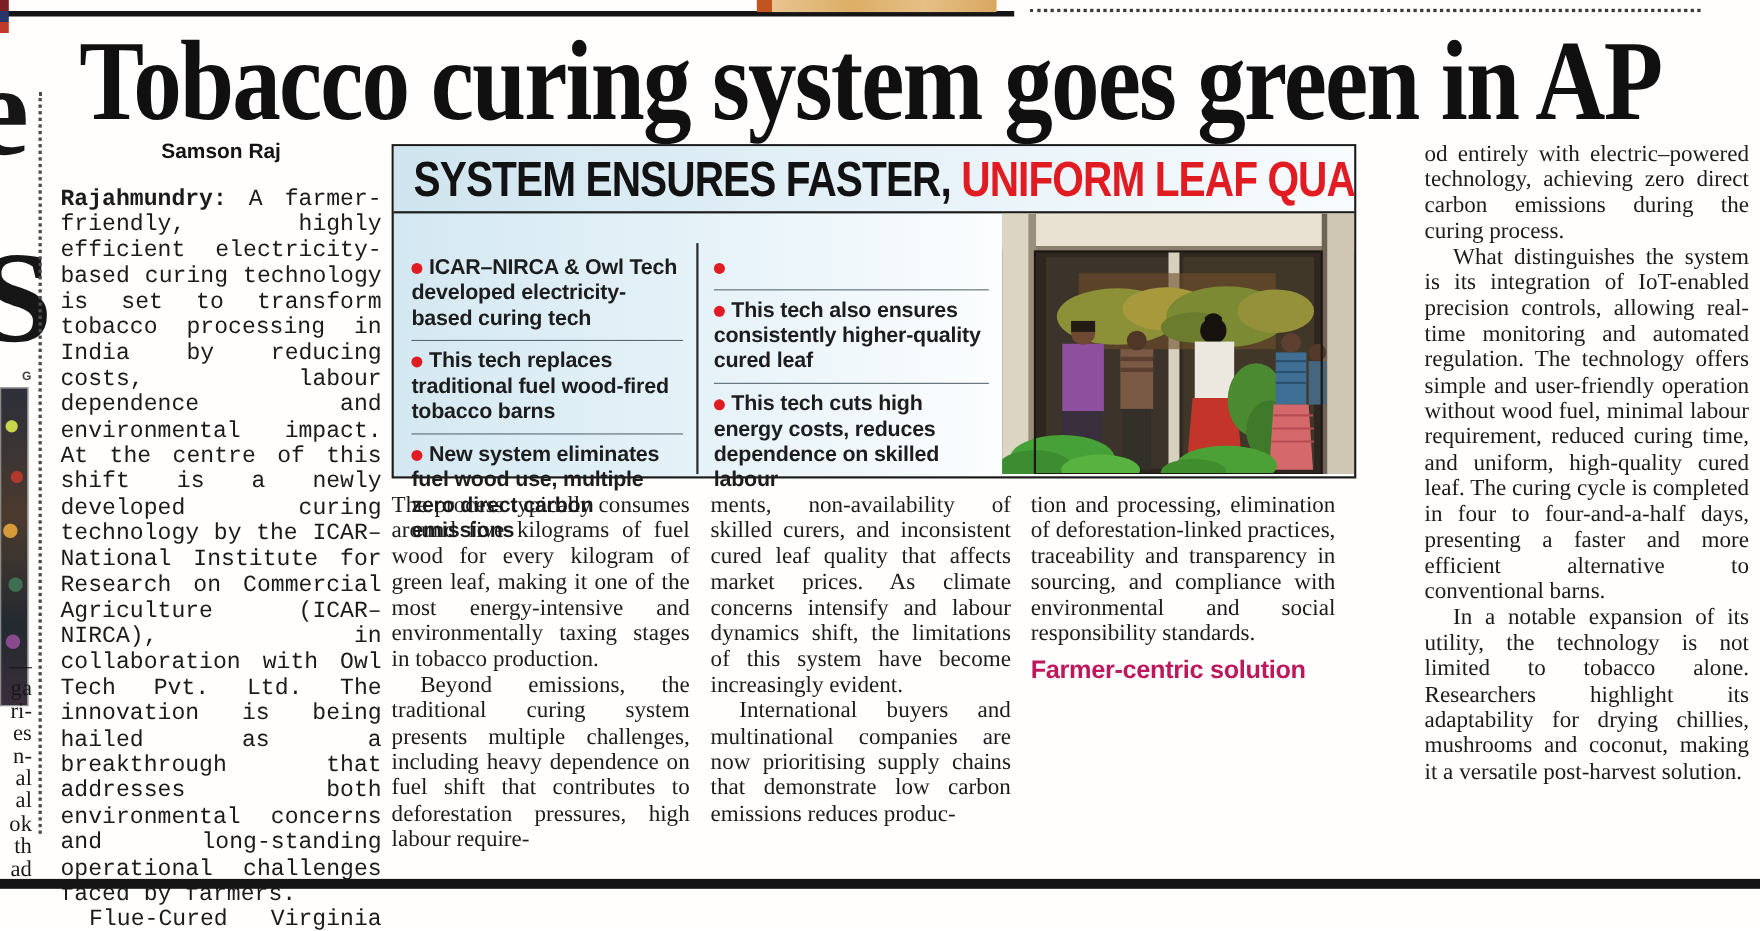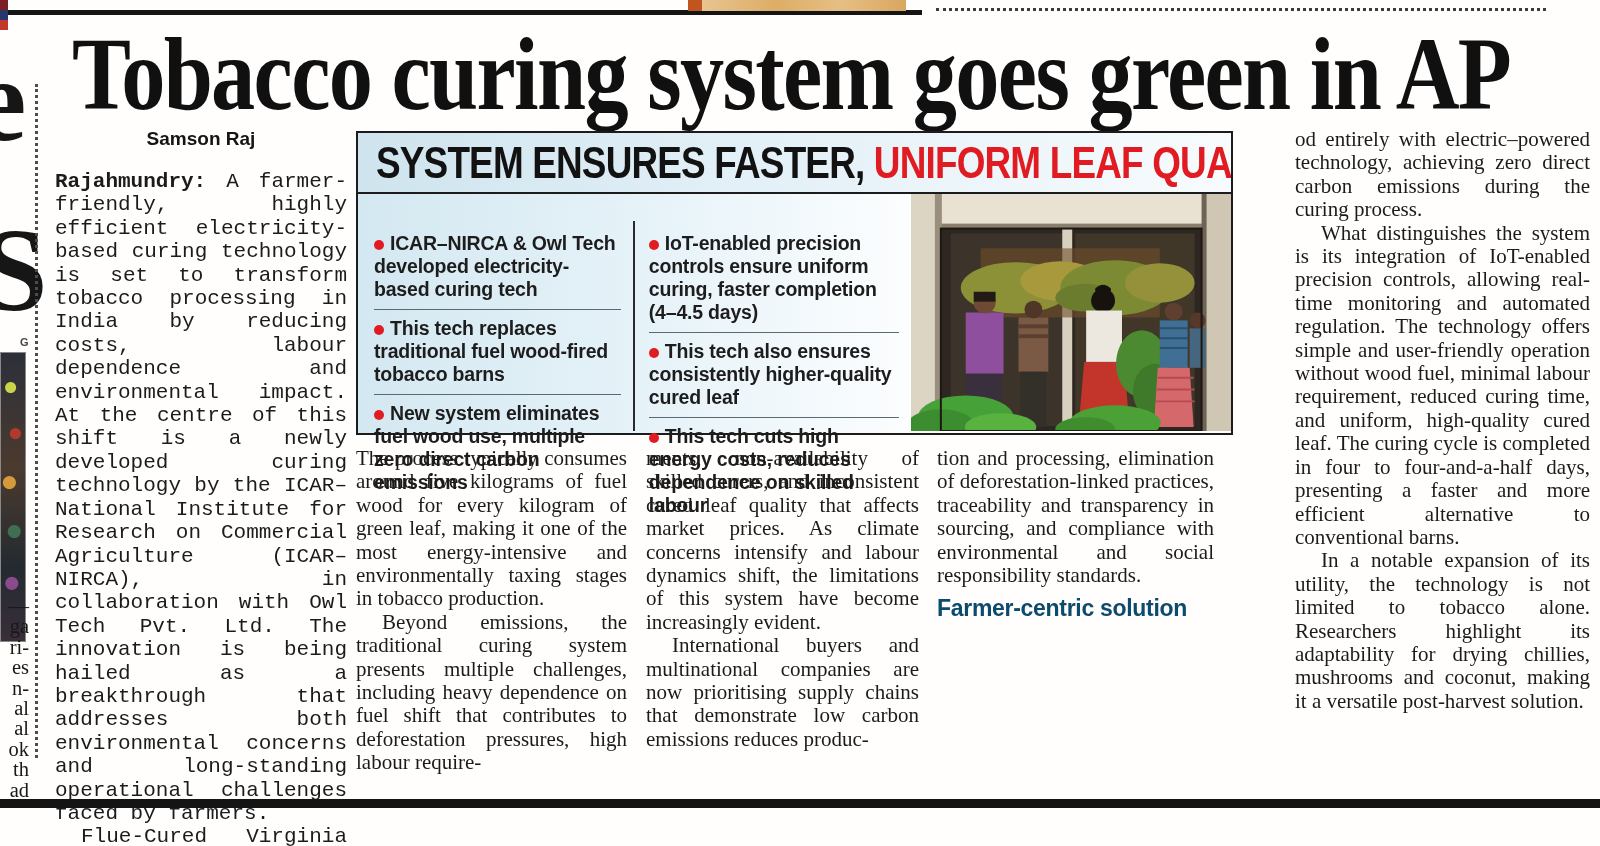--- a/index.html
+++ b/index.html
@@ -61,21 +61,21 @@
   }
   .col p.ind { text-indent:26px; }
   .col .dateline { font-weight:700; }
   .col1 { left:55px;  top:170px; width:292px;font-family:Liberation Mono, monospace; }
   .col2 { left:356px; top:447px; width:271px; }
   .col3 { left:646px; top:447px; width:273px; }
   .col4 { left:937px; top:447px; width:277px; }
   .col5 { left:1247px; top:128px; width:295px;margin-left:48px; }
   .subhead {
     font-family:"Liberation Sans",sans-serif; font-weight:700; font-size:23px;
-    letter-spacing:-0.3px; margin:10px 0 4px; text-align:left; color:#0c4a6e;
+    letter-spacing:-0.3px; margin:10px 0 4px; text-align:left; color:#be185d;
   }
 
   
   .infobox {
     position:absolute; left:356px; top:131px; width:877px; height:304px;
     border:2px solid #1c1c1c;
     background:linear-gradient(90deg,#d4e8f1 0%, #e7f3f9 35%, #fbfdfe 62%, #ffffff 100%);
   }
   .infobox-header {
     height:61px; display:flex; align-items:center; padding-left:18px;
@@ -144,21 +144,21 @@
         <span>SYSTEM ENSURES FASTER, </span><span class="red">UNIFORM LEAF QUALITY</span>
       </div>
     </div>
     <div class="infobox-body">
       <ul class="bullets left">
         <li><span class="dot"></span><span>ICAR–NIRCA &amp; Owl Tech developed electricity-based curing tech</span></li>
         <li><span class="dot"></span><span>This tech replaces traditional fuel wood-fired tobacco barns</span></li>
         <li><span class="dot"></span><span>New system eliminates fuel wood use, multiple zero direct carbon emissions</span></li>
       </ul>
       <ul class="bullets right">
-        <li><span class="dot"></span><span>IoT-enabled precision controls ensure uniform curing, faster completion (4–4.5 days)</span></li>
+        <li><span class="dot"></span></li>
         <li><span class="dot"></span><span>This tech also ensures consistently higher-quality cured leaf</span></li>
         <li><span class="dot"></span><span>This tech cuts high energy costs, reduces dependence on skilled labour</span></li>
       </ul>
       <div class="photo">
         <svg viewBox="0 0 322 240" preserveAspectRatio="none">
           <rect x="0" y="0" width="322" height="240" fill="#3a3028"></rect>
           <rect x="0" y="0" width="322" height="34" fill="#e9e2d2"></rect>
           <rect x="0" y="30" width="322" height="5" fill="#8a7f6d"></rect>
           <rect x="0" y="0" width="30" height="240" fill="#ddd5c4"></rect>
           <rect x="24" y="0" width="7" height="240" fill="#9a8f7c"></rect>

